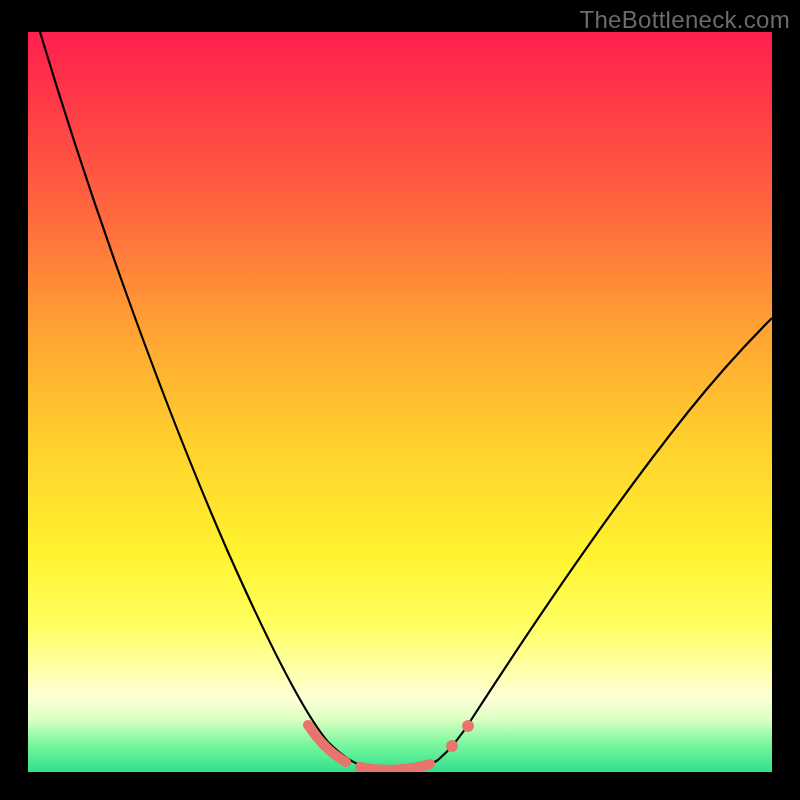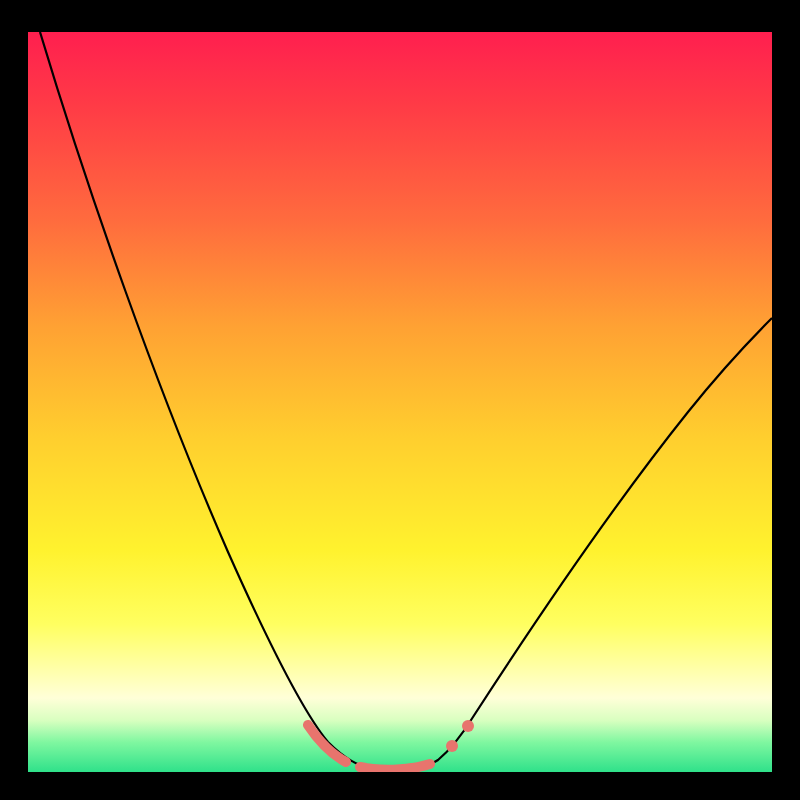--- a/index.html
+++ b/index.html
@@ -68,20 +68,21 @@
     stroke-linecap: round;
   }
   .curve circle.bead {
     fill: #e8746d;
   }
 </style>
 </head>
 <body>
 
 <div class="frame">
+  <div class="attribution">TheBottleneck.com</div>
 
   <div class="plot">
     <svg class="curve" viewBox="0 0 744 740" preserveAspectRatio="none">
 
       <path class="main" d="M 12 0
                C 60 160, 130 360, 200 520
                C 240 610, 275 680, 300 710
                C 316 726, 330 735, 350 738
                C 370 740, 395 738, 410 728
                C 422 718, 432 706, 445 685

